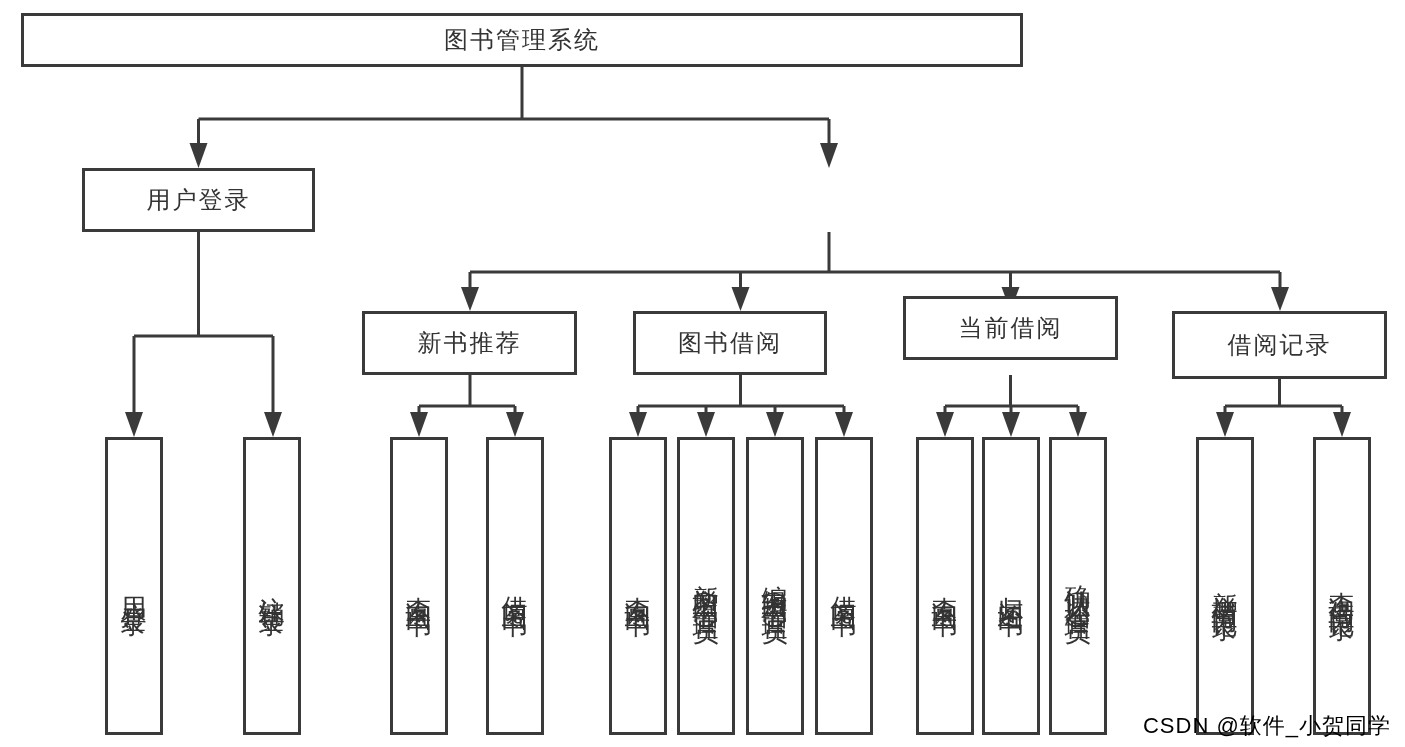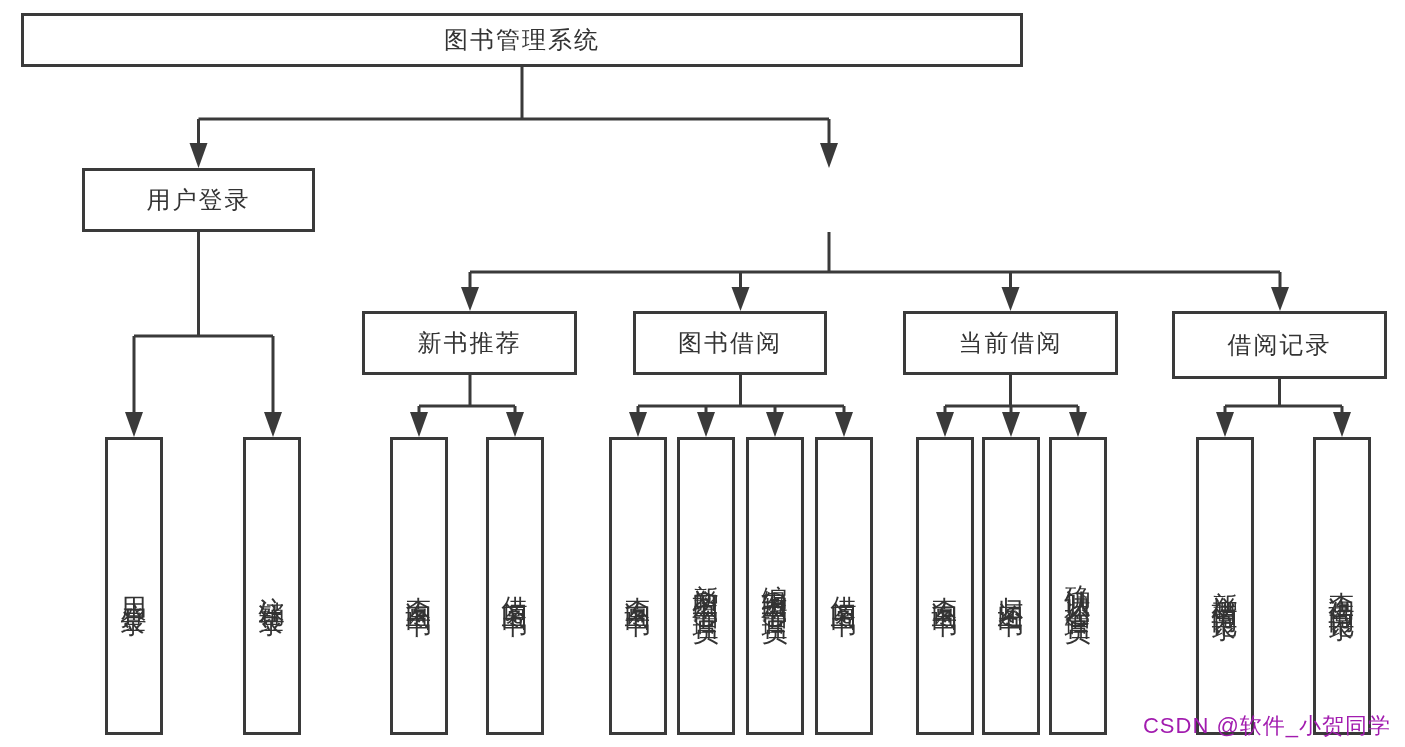--- a/index.html
+++ b/index.html
@@ -47,21 +47,21 @@
     text-orientation: mixed;
     letter-spacing: 5px;
     line-height: 1;
     max-height: 288px;
   }
   .watermark {
     position: absolute;
     right: 14px;
     top: 711px;
     font-size: 22px;
-    color: #a21caf;
+    color: #000000;
     letter-spacing: 1px;
     white-space: nowrap;
   }
 </style>
 </head>
 <body>
 
 <div class="stage">
 
   <svg class="wires" viewBox="0 0 1405 747" xmlns="http://www.w3.org/2000/svg">
@@ -110,21 +110,21 @@
       <polygon points="1333,412 1351,412 1342,437"></polygon>
     </g>
   </svg>
 
   <div class="box h" style="left:21px; top:13px; width:1002px; height:54px;">图书管理系统</div>
 
   <div class="box h" style="left:82px; top:168px; width:233px; height:64px;">用户登录</div>
 
   <div class="box h" style="left:362px; top:311px; width:215px; height:64px;">新书推荐</div>
   <div class="box h" style="left:633px; top:311px; width:194px; height:64px;">图书借阅</div>
-  <div class="box h" style="left:903px; top:311px; width:215px; height:64px;">当前借阅</div>
+  <div class="box h" style="left:903px; top:296px; width:215px; height:64px;">当前借阅</div>
   <div class="box h" style="left:1172px; top:311px; width:215px; height:68px;">借阅记录</div>
 
   <div class="box v" style="left:105px; top:437px; width:58px; height:298px;">
     <span class="vtext">用户登录</span>
   </div>
   <div class="box v" style="left:243px; top:437px; width:58px; height:298px;">
     <span class="vtext">注销登录</span>
   </div>
 
   <div class="box v" style="left:390px; top:437px; width:58px; height:298px;">

